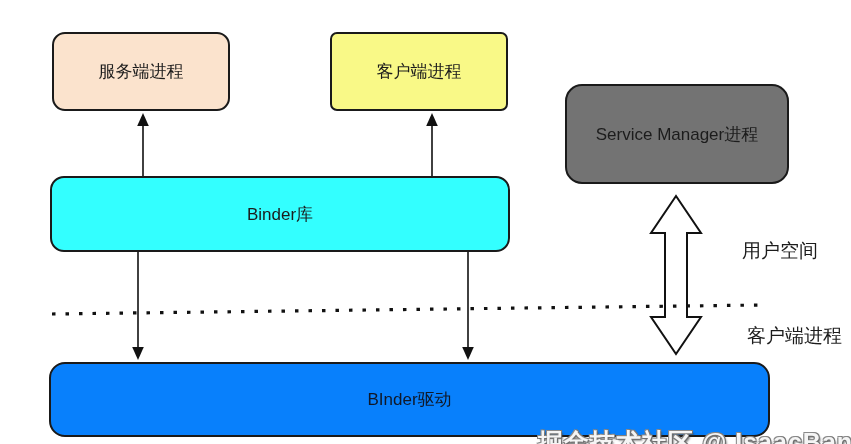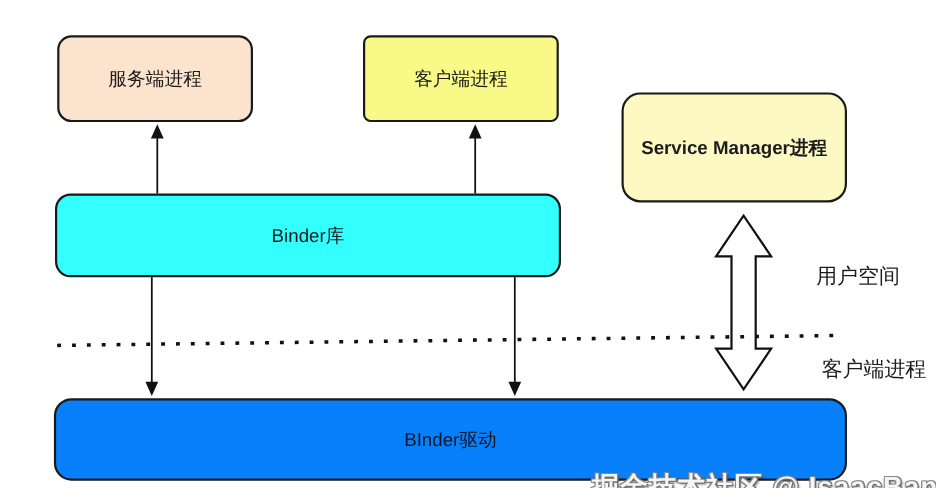--- a/index.html
+++ b/index.html
@@ -31,24 +31,23 @@
     left: 52px; top: 8px; width: 178px; height: 79px;
     background: #fbe3cd;
     border-radius: 13px;
   }
   .box-client {
     left: 330px; top: 8px; width: 178px; height: 79px;
     background: #f9f987;
     border-radius: 7px;
   }
   .box-sm {
-    left: 565px; top: 60px; width: 205px; height: 100px;
-    background: #fef9c3;
+    left: 565px; top: 60px; width: 224px; height: 100px;
+    background: #737373;
     border-radius: 17px;
-    font-weight: bold;
   }
   .box-lib {
     left: 50px; top: 152px; width: 460px; height: 76px;
     background: #33ffff;
     border-radius: 14px;
   }
   .box-driver {
     left: 49px; top: 338px; width: 721px; height: 75px;
     background: #0880fc;
     border-radius: 16px;

